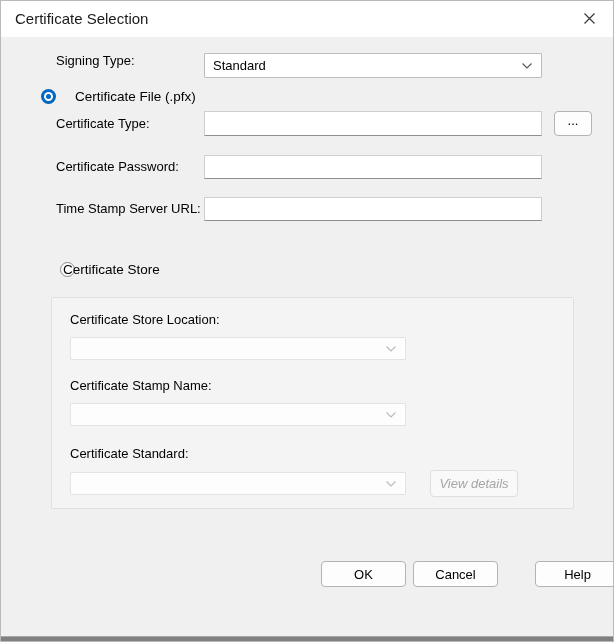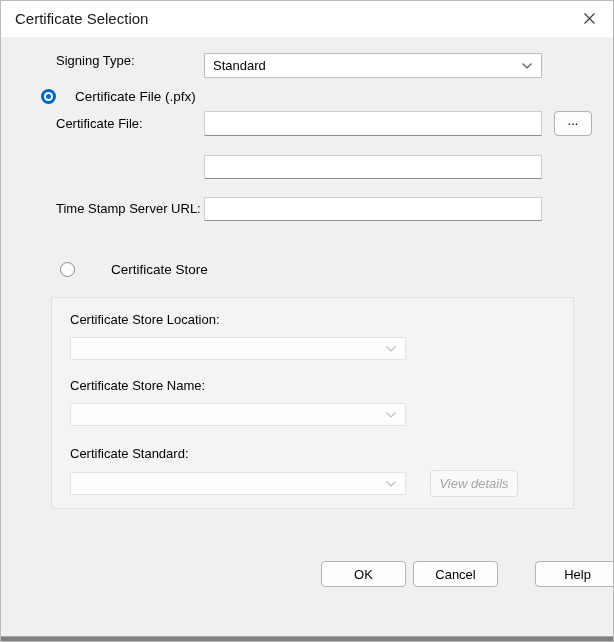--- a/index.html
+++ b/index.html
@@ -70,49 +70,50 @@
     <svg class="chev" width="12" height="8" viewBox="0 0 12 8">
       <path d="M1.5 1.5 L6 6 L10.5 1.5" stroke="#5a5a5a" stroke-width="1.2" fill="none"></path>
     </svg>
   </div>
 
   
   <span class="abs radio on" style="left:40px;top:88px;"></span>
   <div class="abs lbl" style="left:62px;top:88px;height:15px;line-height:15px;font-size:13.5px;margin-left:12px;">Certificate File (.pfx)</div>
 
   
-  <div class="abs lbl" style="left:55px;top:110px;height:25px;line-height:25px;">Certificate File:</div>
+  <div class="abs lbl" style="left:55px;top:110px;height:25px;line-height:25px;">Certificate Type:</div>
   <input class="abs txt" style="left: 203px; top: 110px; width: 338px; height: 25px;" value="">
   <div class="abs btn" style="left:553px;top:110px;width:38px;height:25px;">
     <span style="position:relative;top:-3px;">...</span>
   </div>
 
   
+  <div class="abs lbl" style="left:55px;top:154px;height:24px;line-height:24px;">Certificate Password:</div>
   <input class="abs txt" style="left: 203px; top: 154px; width: 338px; height: 24px;" value="">
 
   
   <div class="abs lbl" style="left:55px;top:196px;height:24px;line-height:24px;">Time Stamp Server URL:</div>
   <input class="abs txt" style="left: 203px; top: 196px; width: 338px; height: 24px;" value="">
 
   
   <span class="abs radio off" style="left:40px;top:261px;"></span>
-  <div class="abs lbl" style="left:62px;top:261px;height:15px;line-height:15px;font-size:13.5px;padding-left:48px;">Certificate Store</div>
+  <div class="abs lbl" style="left:62px;top:261px;height:15px;line-height:15px;font-size:13.5px;">Certificate Store</div>
 
   
   <div class="abs groupbox" style="left:50px;top:296px;width:523px;height:212px;">
 
     <div class="abs lbl" style="left:18px;top:14px;">Certificate Store Location:</div>
     <div class="abs combo disabled" style="left:18px;top:39px;width:336px;height:23px;">
       <span class="val"></span>
       <svg class="chev" width="12" height="8" viewBox="0 0 12 8">
         <path d="M1.5 1.5 L6 6 L10.5 1.5" stroke="#bcbcbc" stroke-width="1.2" fill="none"></path>
       </svg>
     </div>
 
-    <div class="abs lbl" style="left:18px;top:80px;">Certificate Store Name:</div>
+    <div class="abs lbl" style="left:18px;top:80px;">Certificate Stamp Name:</div>
     <div class="abs combo disabled" style="left:18px;top:105px;width:336px;height:23px;">
       <span class="val"></span>
       <svg class="chev" width="12" height="8" viewBox="0 0 12 8">
         <path d="M1.5 1.5 L6 6 L10.5 1.5" stroke="#bcbcbc" stroke-width="1.2" fill="none"></path>
       </svg>
     </div>
 
     <div class="abs lbl" style="left:18px;top:148px;">Certificate Standard:</div>
     <div class="abs combo disabled" style="left:18px;top:174px;width:336px;height:23px;">
       <span class="val"></span>

